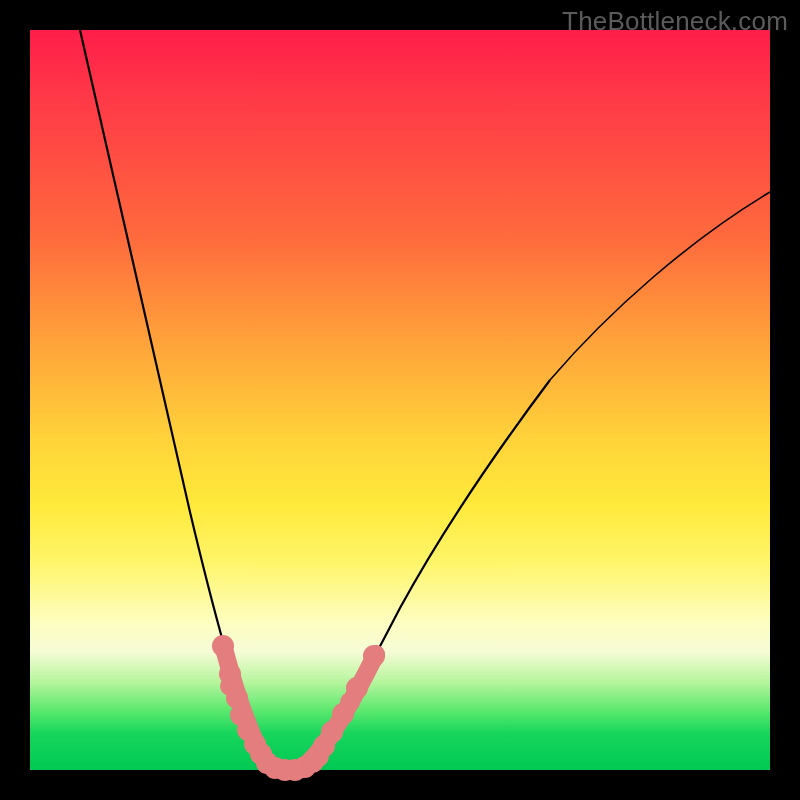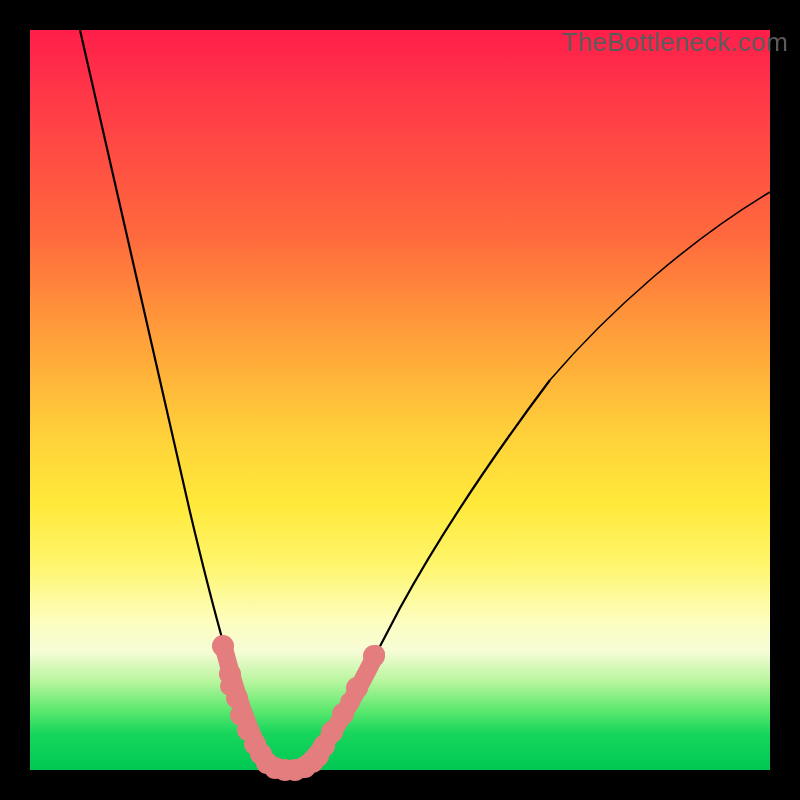--- a/index.html
+++ b/index.html
@@ -45,21 +45,20 @@
   }
   .watermark {
     position: absolute;
     top: 6px;
     right: 12px;
     color: #5b5b5b;
     font-size: 26px;
     letter-spacing: 0.2px;
     font-weight: 400;
     user-select: none;
-    margin-top: 21px;
   }
   svg.curve {
     position: absolute;
     left: 0;
     top: 0;
     width: 740px;
     height: 740px;
     overflow: visible;
   }
   .stroke-main {

